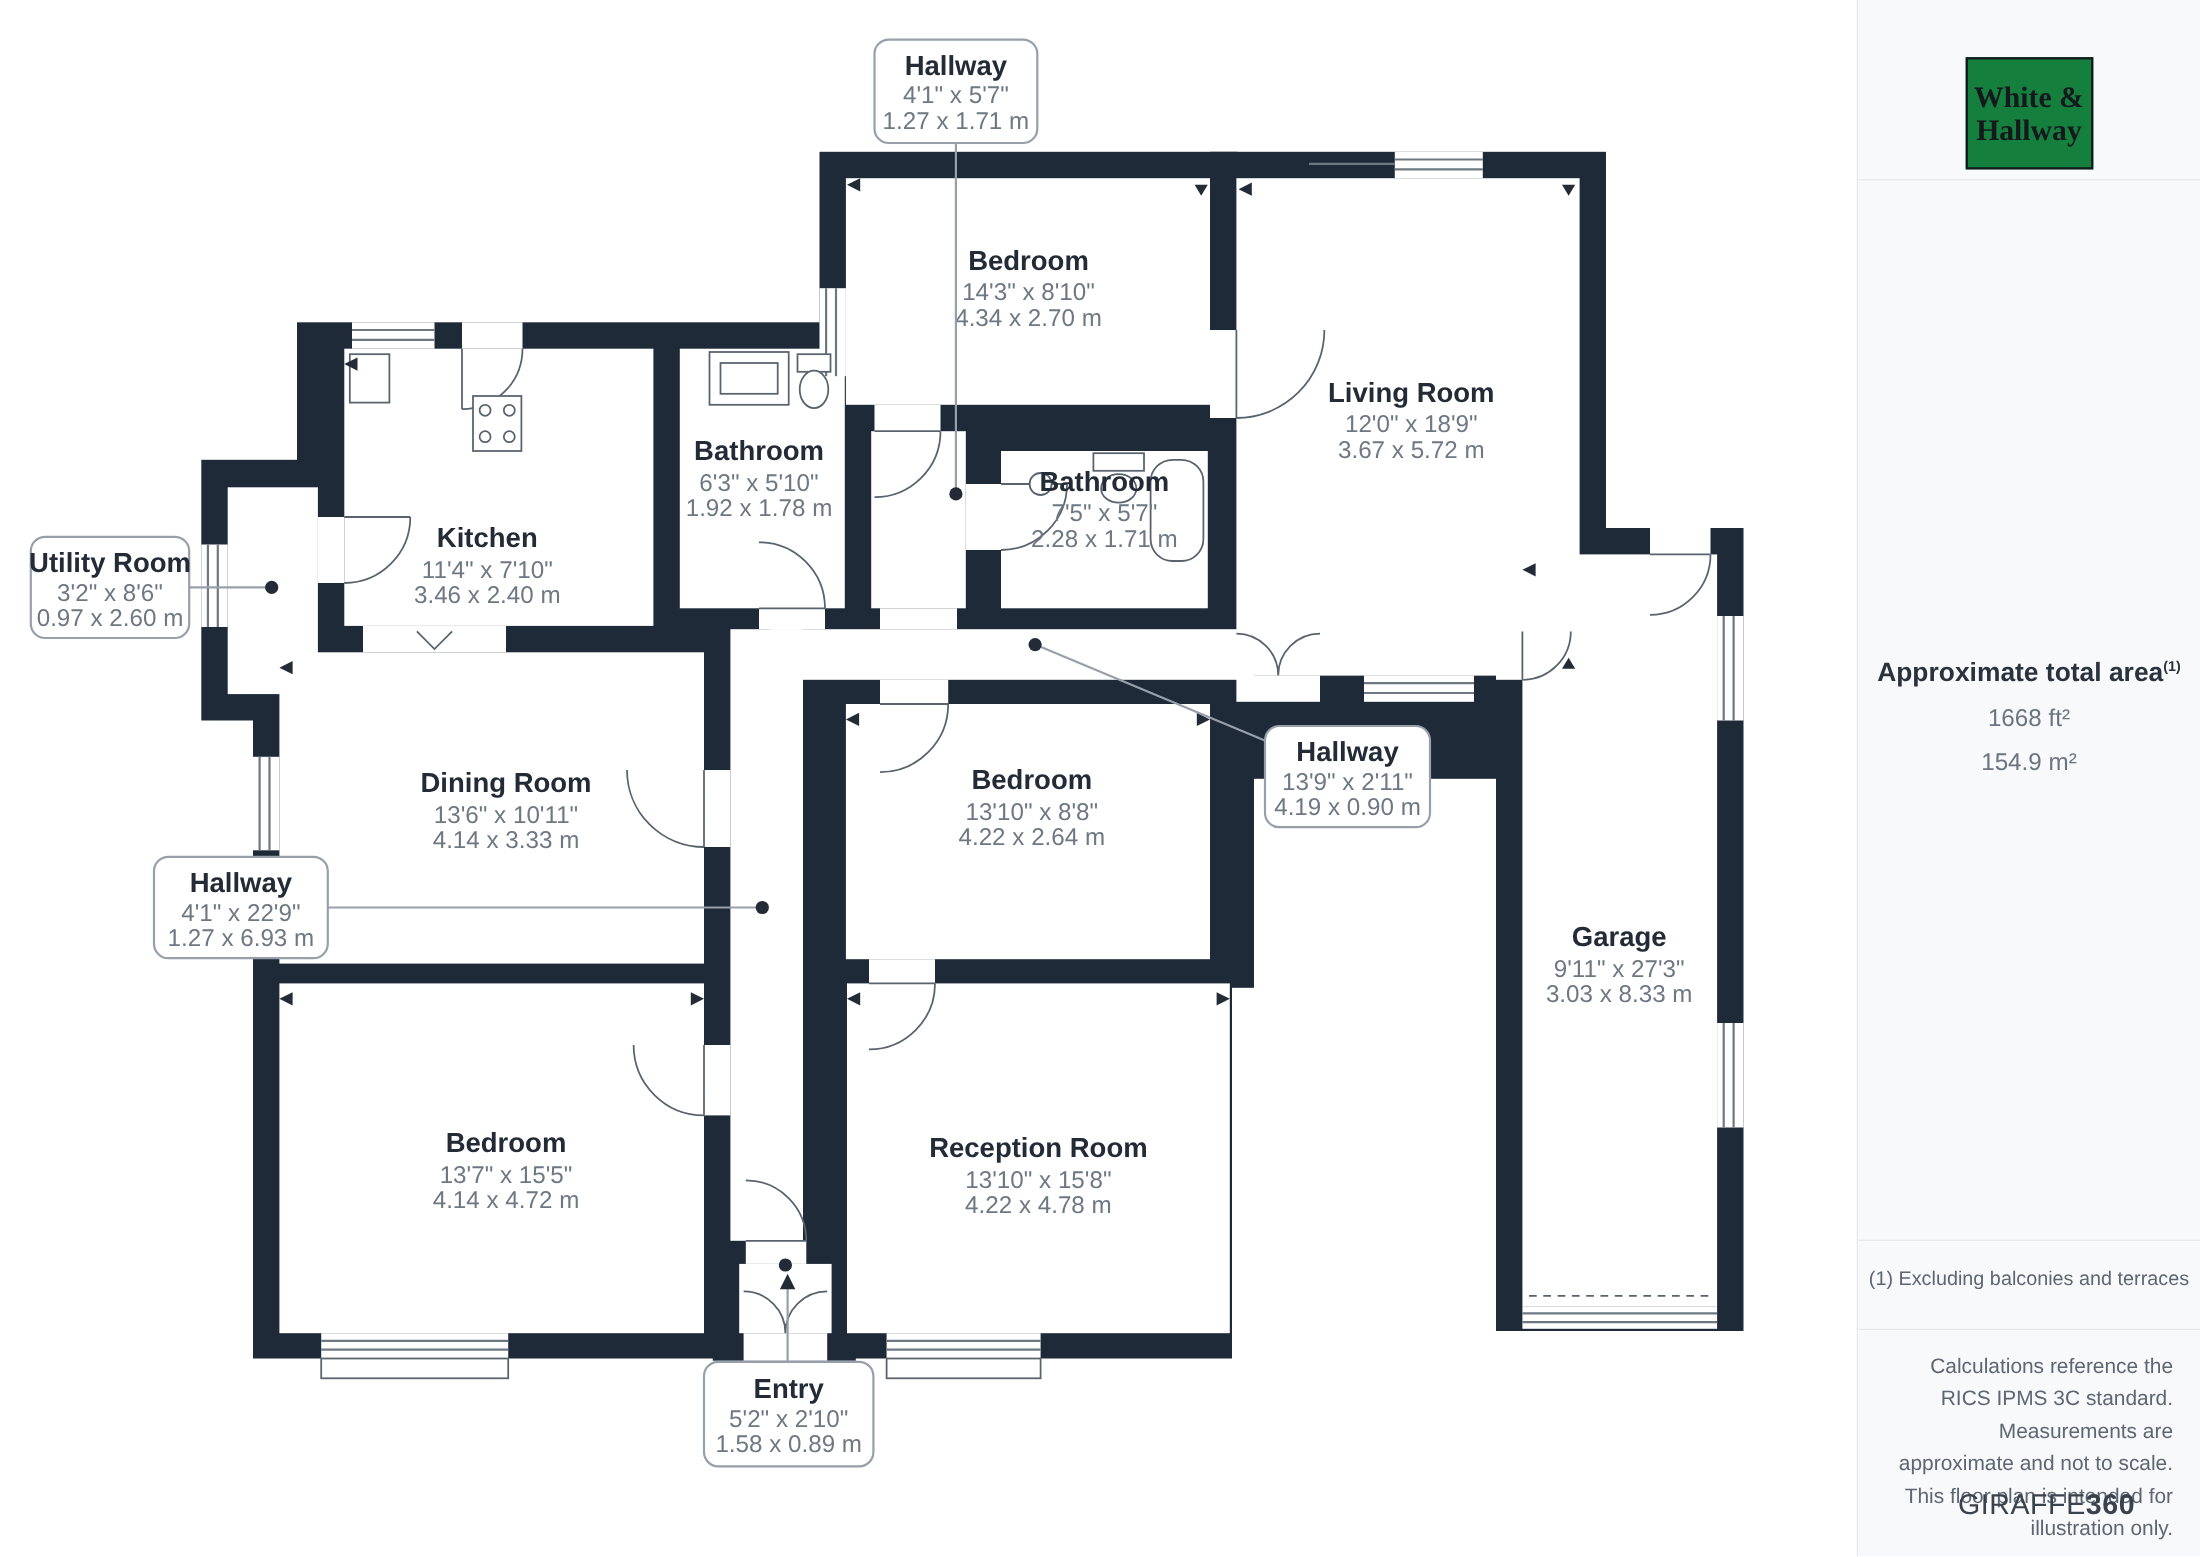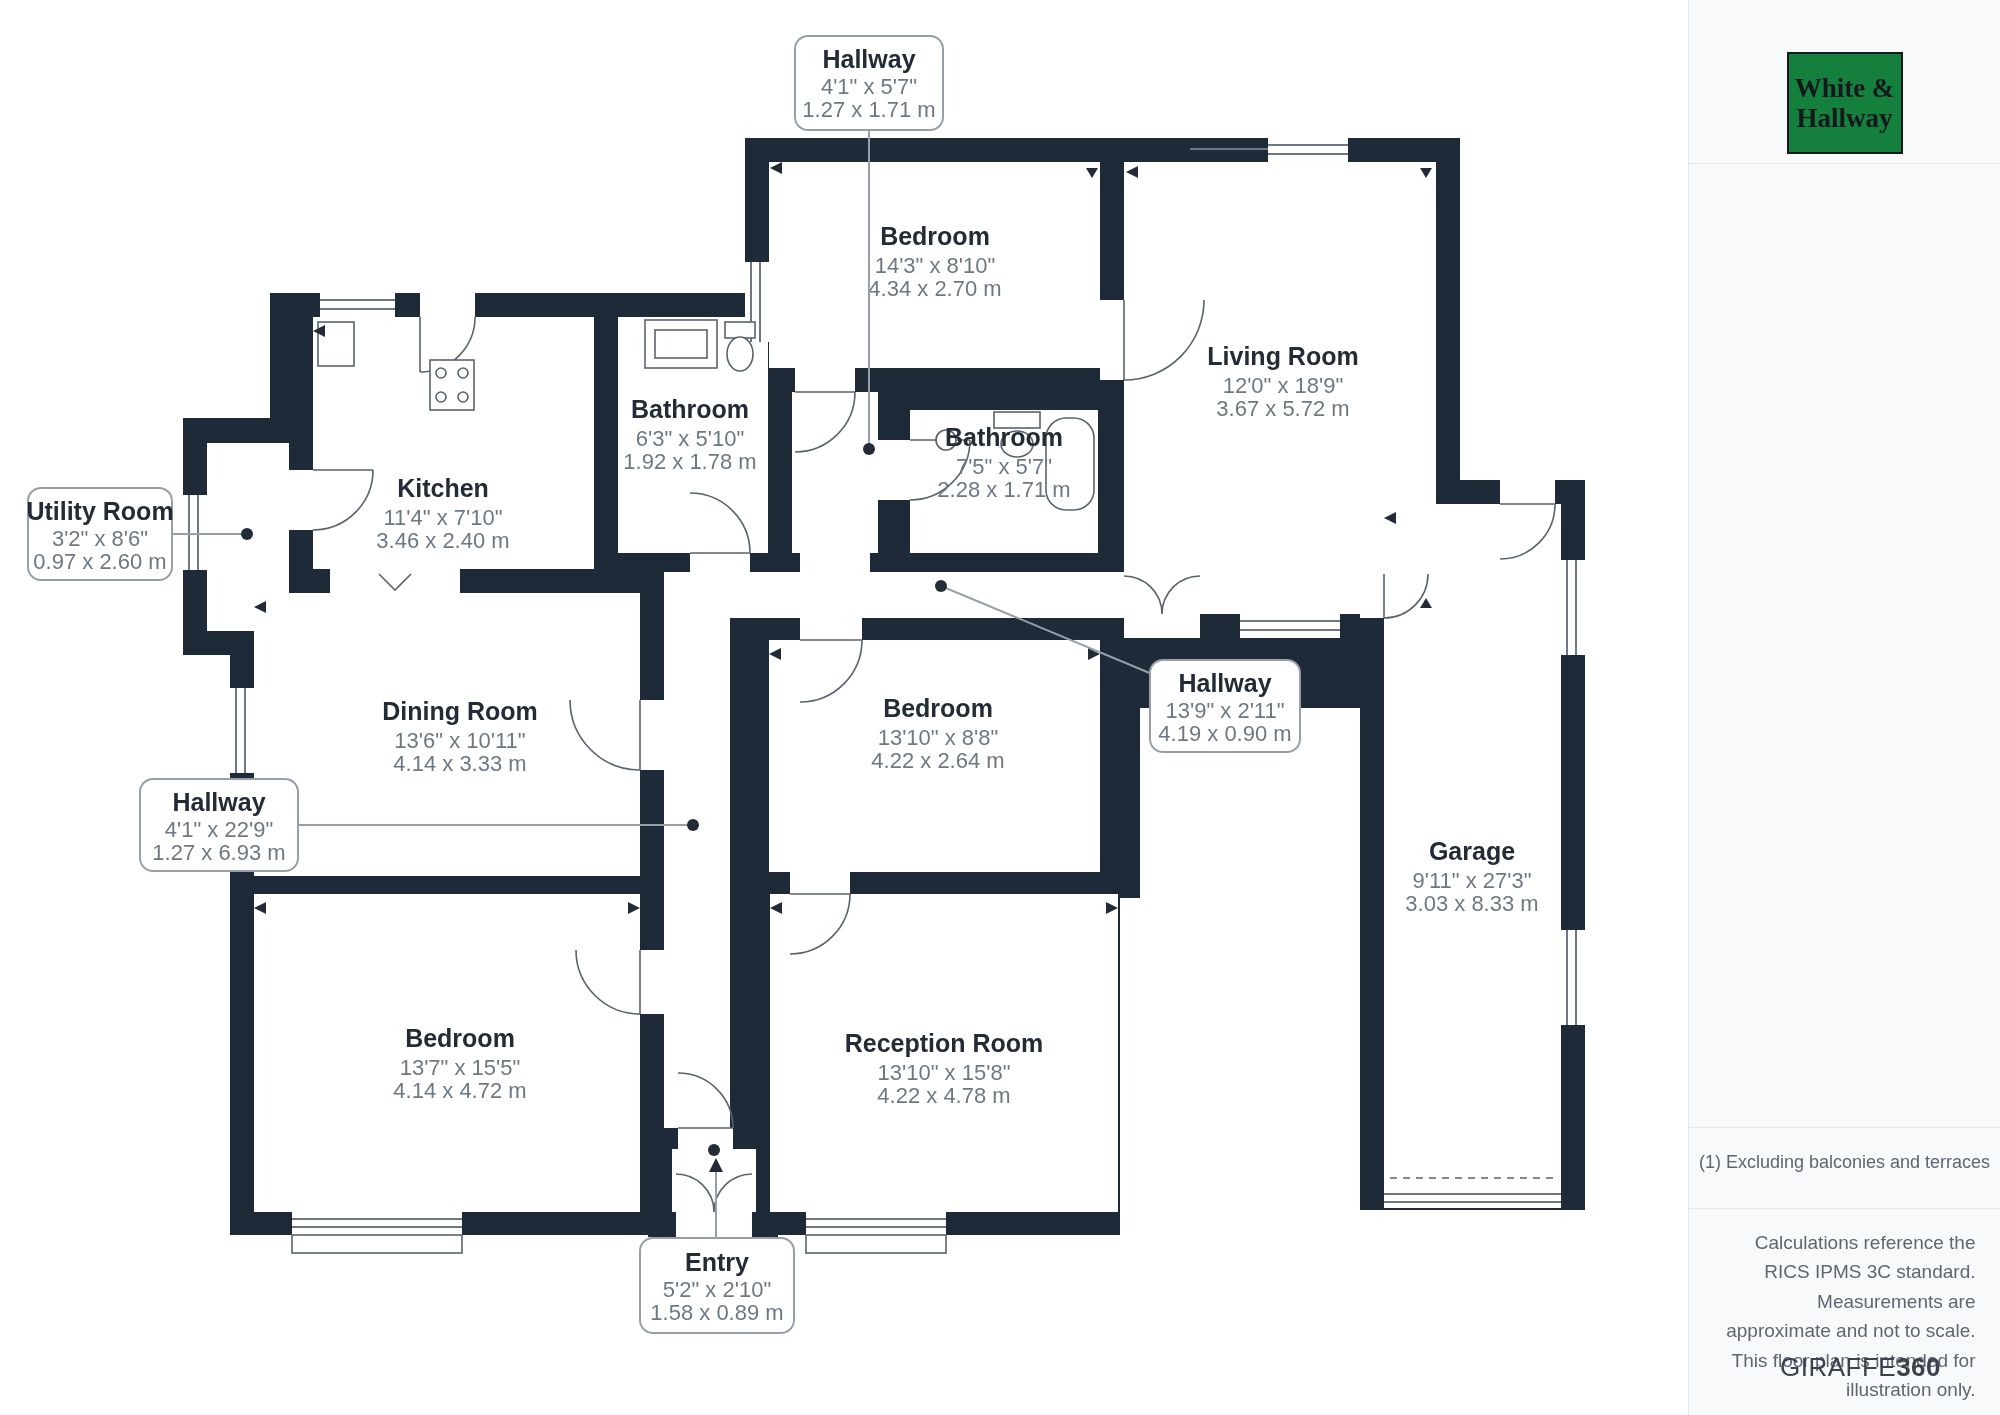--- a/index.html
+++ b/index.html
@@ -331,20 +331,25 @@
   <div class="sidebar">
     <div class="logo-box">
       <div class="logo-text">
         <div>White &amp;</div>
         <div>Hallway</div>
       </div>
     </div>
 
     <div class="sb-divider" style="top:163px"></div>
 
+    <div class="area-block">
+      <div class="area-title"><span>Approximate total area</span><span class="sup">(1)</span></div>
+      <div class="area-val">1668 ft²</div>
+      <div class="area-val">154.9 m²</div>
+    </div>
 
     <div class="sb-divider" style="top:1127px"></div>
 
     <div class="footnote">(1) Excluding balconies and terraces</div>
 
     <div class="sb-divider" style="top:1208px"></div>
 
     <div class="disclaimer">Calculations reference the RICS IPMS 3C standard. Measurements are approximate and not to scale. This floor plan is intended for illustration only.</div>
 
     <div class="giraffe"><span>GIRAFFE</span><span class="bold">360</span></div>

